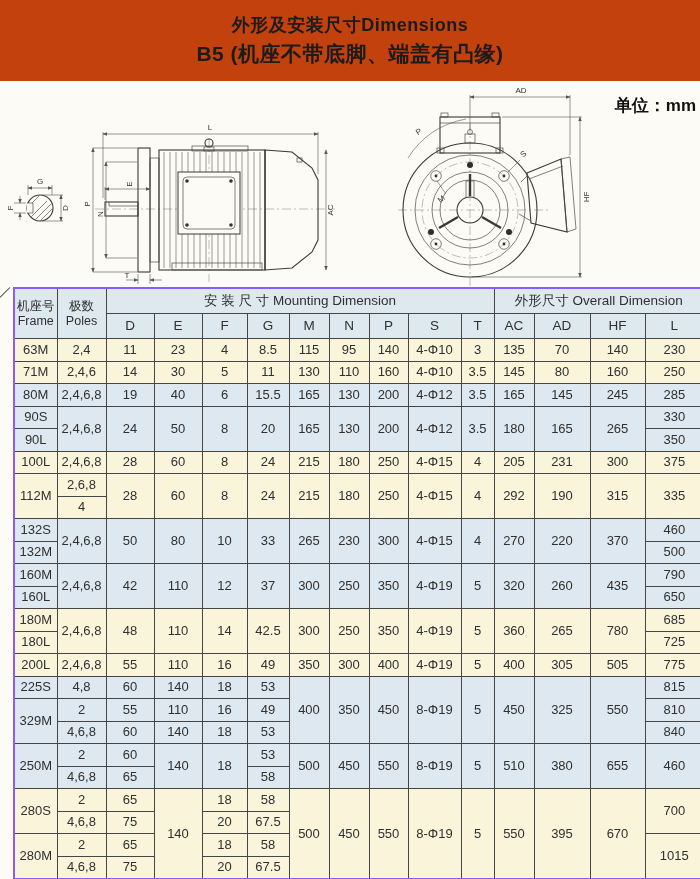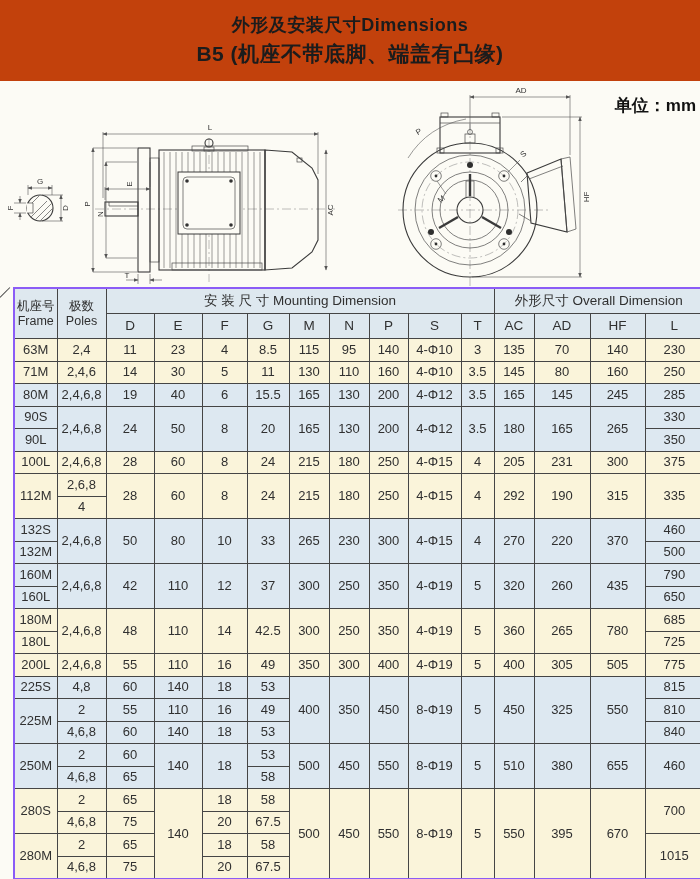--- a/index.html
+++ b/index.html
@@ -508,21 +508,21 @@
         <td rowspan="3">350</td>
         <td rowspan="3">450</td>
         <td rowspan="3">8-Φ19</td>
         <td rowspan="3">5</td>
         <td rowspan="3">450</td>
         <td rowspan="3">325</td>
         <td rowspan="3">550</td>
         <td>815</td>
       </tr>
       <tr class="bg-b">
-        <td rowspan="2">225M</td>
+        <td rowspan="2">329M</td>
         <td>2</td>
         <td>55</td>
         <td>110</td>
         <td>16</td>
         <td>49</td>
         <td>810</td>
       </tr>
       <tr class="bg-b">
         <td>4,6,8</td>
         <td>60</td>

